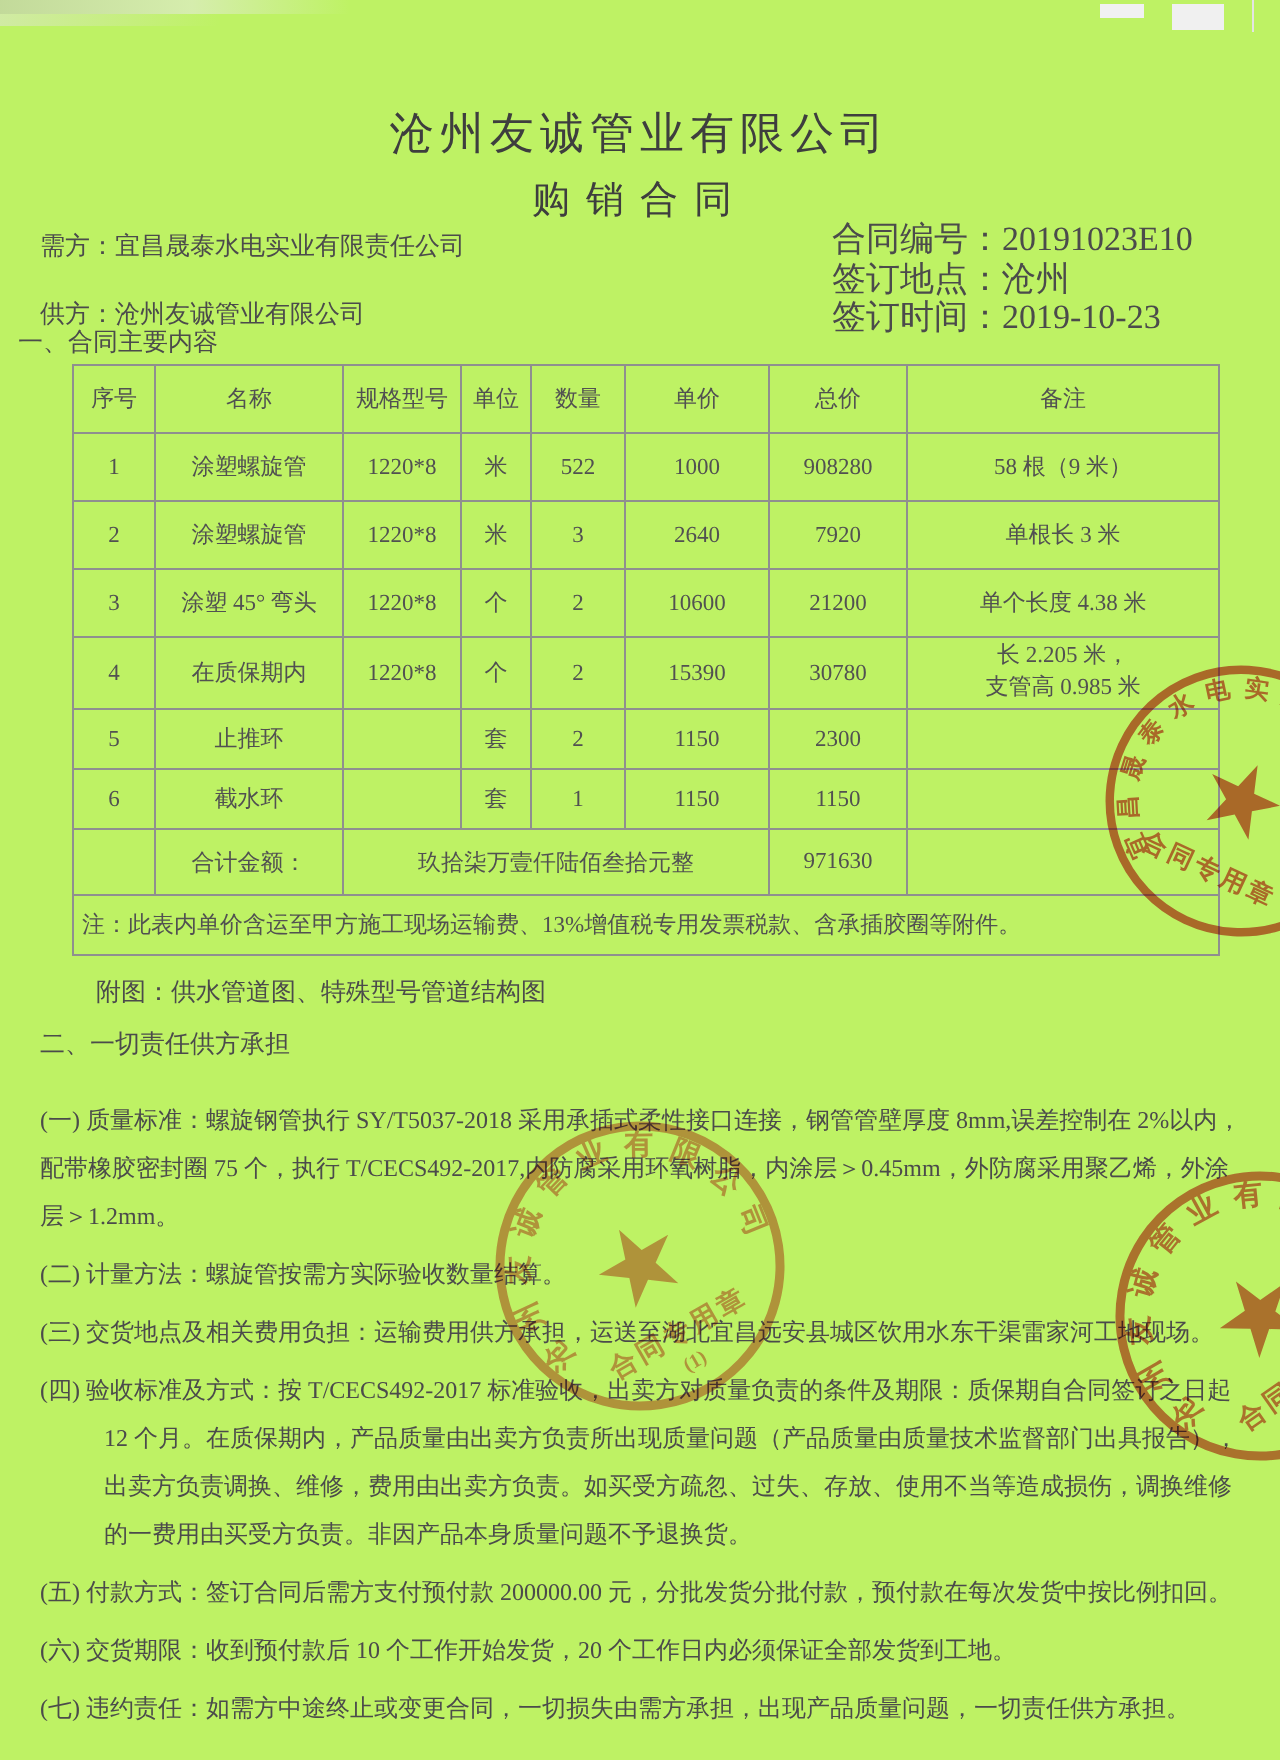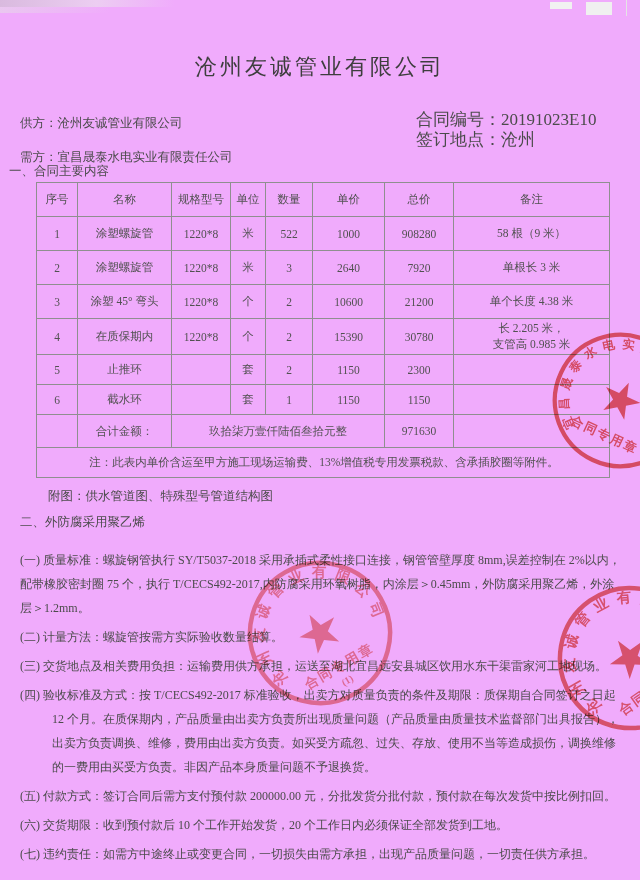--- a/index.html
+++ b/index.html
@@ -1,18 +1,18 @@
 <!DOCTYPE html>
 <html><head>
 <meta charset="utf-8">
 <style>
   html,body{margin:0;padding:0;background:#ffffff;}
   .page{
     position:relative;width:640px;height:880px;overflow:hidden;
-    background:#f0abfc;color:#4b4b4b;
+    background:#bef264;color:#4b4b4b;
     font-family:"Liberation Serif","DejaVu Serif",serif;
   }
   
   .scan-strip-a{position:absolute;left:0;top:0;width:175px;height:7px;
     background:linear-gradient(to right,#c6c6c6,#e9e9e9 55%,rgba(255,255,255,0));opacity:.55;}
   .scan-strip-b{position:absolute;left:0;top:7px;width:110px;height:6px;
     background:linear-gradient(to right,#e3e3e3,rgba(255,255,255,0));opacity:.5;}
   .scan-box-a{position:absolute;left:550px;top:2px;width:22px;height:7px;background:#f1f1f1;}
   .scan-box-b{position:absolute;left:586px;top:2px;width:26px;height:13px;background:#f0f0f0;}
   .scan-line-c{position:absolute;left:626px;top:0;width:1px;height:16px;background:#e4e4e4;}
@@ -32,21 +32,21 @@
   table.items{position:absolute;left:36px;top:182px;width:573px;
     border-collapse:collapse;table-layout:fixed;font-size:11.5px;color:#515151;}
   table.items th,table.items td{border:1px solid #8f8f8f;text-align:center;
     vertical-align:middle;padding:1px 2px;font-weight:normal;overflow:hidden;}
   thead tr{height:34px;}
   tbody tr.r1,tbody tr.r2,tbody tr.r3{height:34px;}
   tbody tr.r4{height:36px;}
   tbody tr.r5,tbody tr.r6{height:30px;}
   tr.total-row{height:33px;}
   tr.note-row{height:30px;}
-  tr.note-row td{text-align:center;padding-left:4px;font-size:11.5px;}
+  tr.note-row td{text-align:left;padding-left:4px;font-size:11.5px;}
   td.pre{white-space:pre-line;line-height:1.35;}
 
   .attachment{position:absolute;left:20px;top:488px;font-size:12.5px;margin-left:28px;}
   .sec2-heading{position:absolute;left:20px;top:514px;font-size:12.5px;}
 
   .clauses{position:absolute;left:20px;top:548px;width:601px;
     font-size:12px;line-height:24px;color:#4b4b4b;}
   .clauses p{margin:0 0 5px 0;}
   .clauses p.hang{padding-left:32px;text-indent:-32px;}
 
@@ -63,29 +63,31 @@
 
 <div class="page">
 
   <div class="scan-strip-a"></div>
   <div class="scan-strip-b"></div>
   <div class="scan-box-a"></div>
   <div class="scan-box-b"></div>
   <div class="scan-line-c"></div>
 
   <div class="title">沧州友诚管业有限公司</div>
+  <div class="subtitle">购销合同</div>
 
   <div class="meta-left">
+    <div class="row"><span>需方：</span><span>宜昌晟泰水电实业有限责任公司</span></div>
     <div class="row"><span>供方：</span><span>沧州友诚管业有限公司</span></div>
-    <div class="row"><span>需方：</span><span>宜昌晟泰水电实业有限责任公司</span></div>
   </div>
 
   <div class="meta-right">
     <div class="row"><span>合同编号：</span><span>20191023E10</span></div>
     <div class="row"><span>签订地点：</span><span>沧州</span></div>
+    <div class="row"><span>签订时间：</span><span>2019-10-23</span></div>
   </div>
 
   <div class="sec1-heading">一、合同主要内容</div>
 
   <table class="items">
     <colgroup>
       <col style="width:41px">
         <col style="width:94px">
         <col style="width:59px">
         <col style="width:35px">
@@ -175,21 +177,21 @@
         <td>971630</td>
         <td></td>
       </tr>
       <tr class="note-row">
         <td colspan="8">注：此表内单价含运至甲方施工现场运输费、13%增值税专用发票税款、含承插胶圈等附件。</td>
       </tr>
     </tbody>
   </table>
 
   <div class="attachment">附图：供水管道图、特殊型号管道结构图</div>
-  <div class="sec2-heading">二、外防腐采用聚乙烯</div>
+  <div class="sec2-heading">二、一切责任供方承担</div>
 
   <div class="clauses">
     <p>(一) 质量标准：螺旋钢管执行 SY/T5037-2018 采用承插式柔性接口连接，钢管管壁厚度 8mm,误差控制在 2%以内，配带橡胶密封圈 75 个，执行 T/CECS492-2017,内防腐采用环氧树脂，内涂层＞0.45mm，外防腐采用聚乙烯，外涂层＞1.2mm。</p>
     <p>(二) 计量方法：螺旋管按需方实际验收数量结算。</p>
     <p>(三) 交货地点及相关费用负担：运输费用供方承担，运送至湖北宜昌远安县城区饮用水东干渠雷家河工地现场。</p>
     <p class="hang">(四) 验收标准及方式：按 T/CECS492-2017 标准验收，出卖方对质量负责的条件及期限：质保期自合同签订之日起 12 个月。在质保期内，产品质量由出卖方负责所出现质量问题（产品质量由质量技术监督部门出具报告），出卖方负责调换、维修，费用由出卖方负责。如买受方疏忽、过失、存放、使用不当等造成损伤，调换维修的一费用由买受方负责。非因产品本身质量问题不予退换货。</p>
     <p>(五) 付款方式：签订合同后需方支付预付款 200000.00 元，分批发货分批付款，预付款在每次发货中按比例扣回。</p>
     <p>(六) 交货期限：收到预付款后 10 个工作开始发货，20 个工作日内必须保证全部发货到工地。</p>
     <p>(七) 违约责任：如需方中途终止或变更合同，一切损失由需方承担，出现产品质量问题，一切责任供方承担。</p>
   </div>

